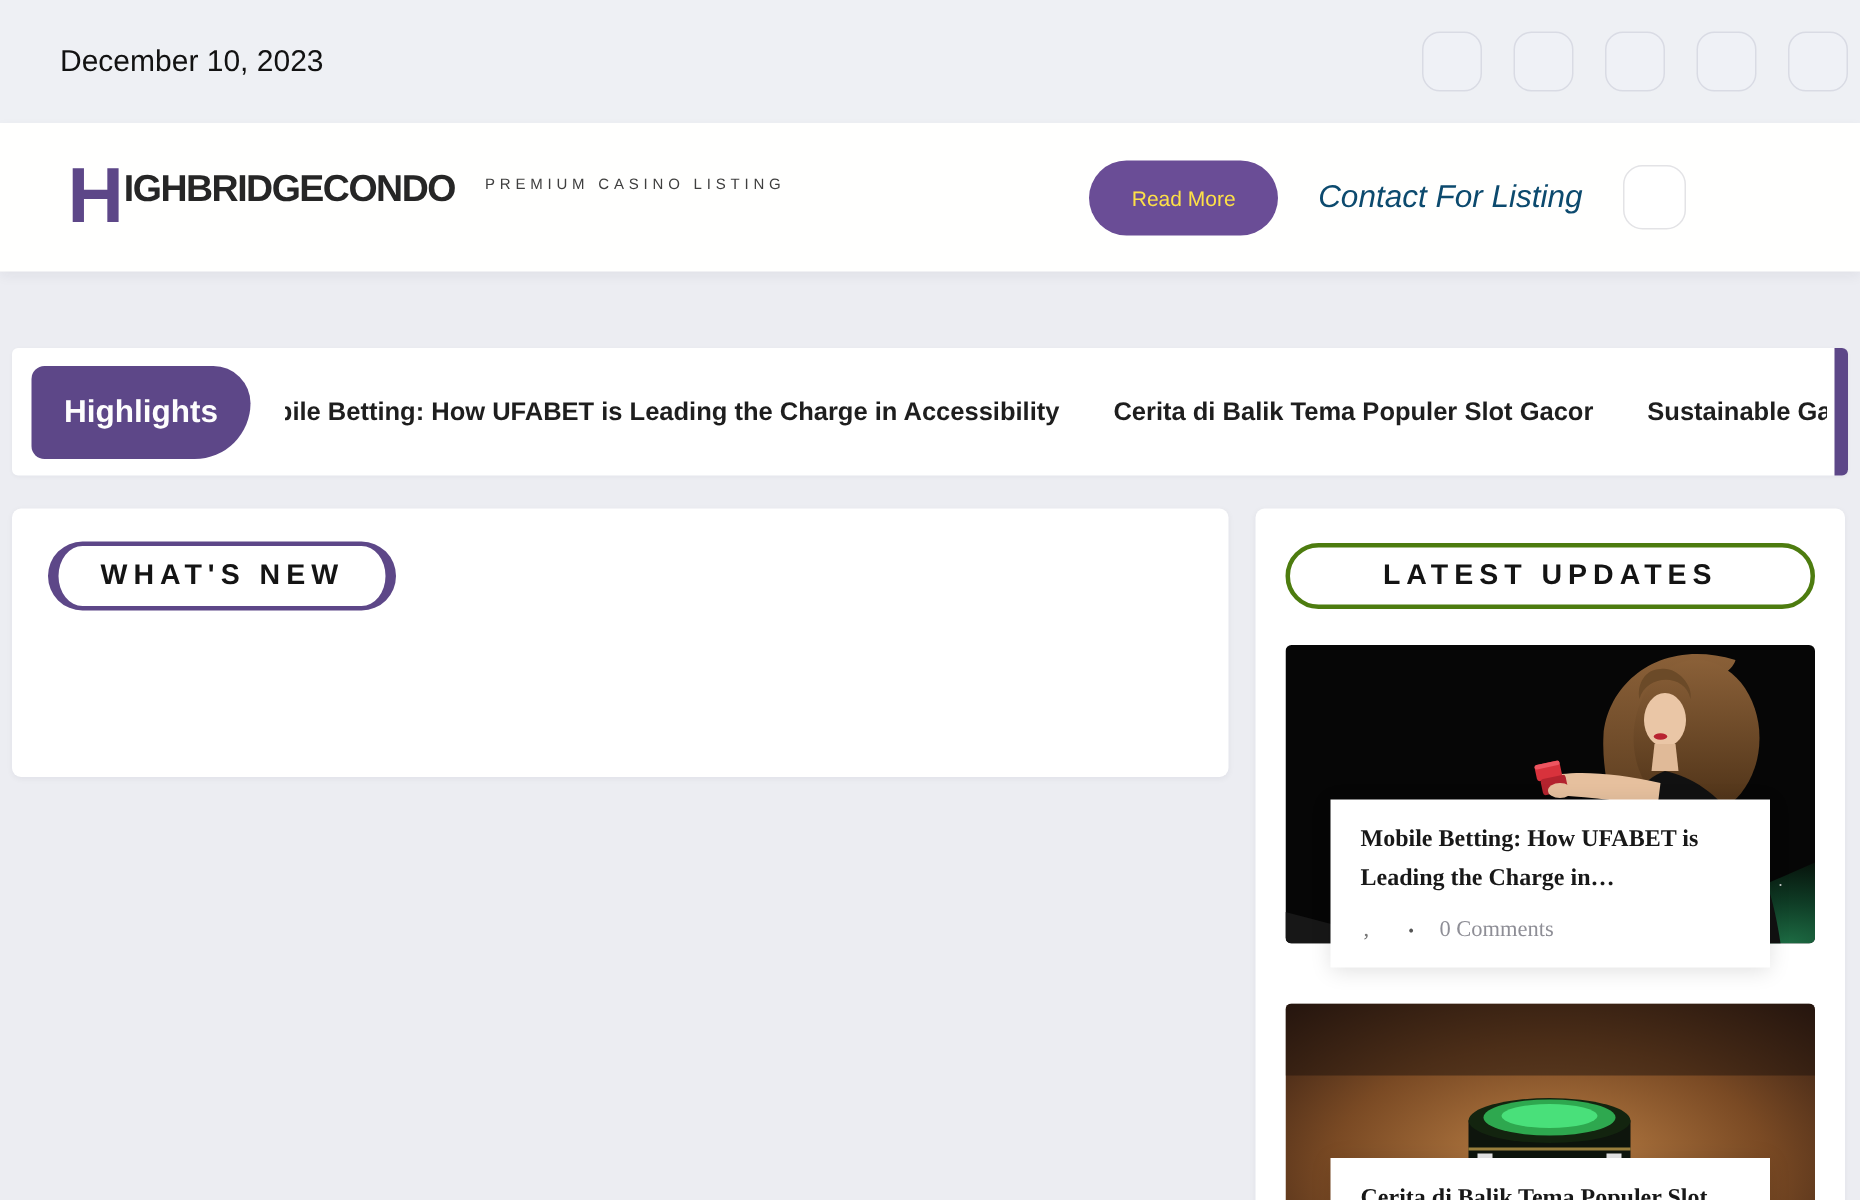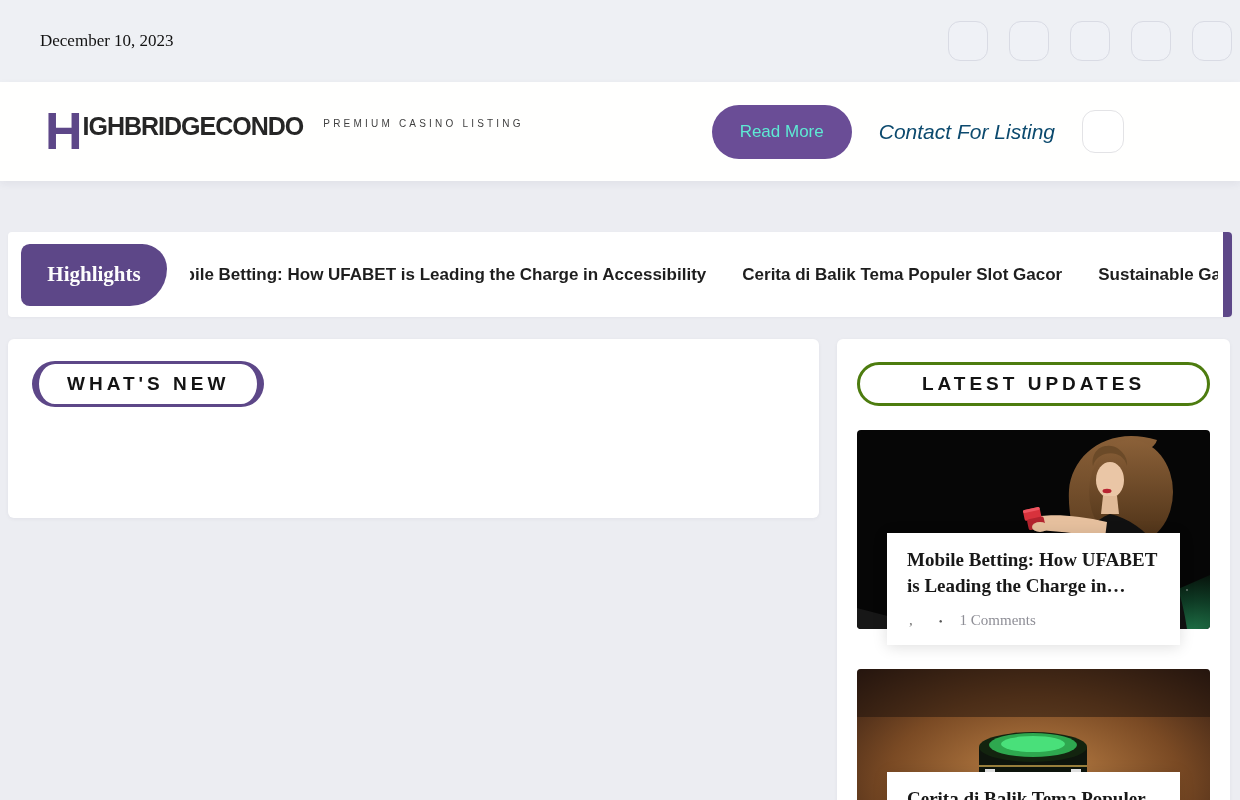--- a/index.html
+++ b/index.html
@@ -2,48 +2,48 @@
 <html><head>
 <meta charset="utf-8">
 <style>
   * { margin:0; padding:0; box-sizing:border-box; }
   html,body { width:1240px; height:800px; overflow:hidden; }
   body { background:#ecedf2; font-family:"Liberation Sans","DejaVu Sans",sans-serif; }
 
   
   .topbar { height:82px; background:#eef0f4; display:flex; align-items:center;
             justify-content:space-between; padding:0 8px 0 40px; }
-  .date { font-size:17px; color:#121212;font-family:Liberation Serif, serif; }
+  .date { font-size:20px; color:#121212; }
   .social { display:flex; gap:21px; }
   .social-sq { width:40px; height:40px; border:1px solid #d9dbe4; border-radius:12px;
                background:#eff1f6; }
 
   
   .header { height:99px; background:#fffffe; display:flex; align-items:center;
             justify-content:space-between; padding:0 116px 0 45px;
             box-shadow:0 3px 8px rgba(30,30,60,0.06); position:relative; z-index:2; }
   .logo { display:flex; align-items:flex-start; cursor:pointer; }
   .logo-h { font-size:52px; font-weight:800; color:#5d4788; line-height:0.82; letter-spacing:-2px; }
   .logo-txt { display:flex; flex-direction:row; margin-left:2px; padding-top:4px; }
   .logo-name { font-size:25px; font-weight:800; color:#262626; letter-spacing:-1px; line-height:1; }
   .logo-tag { font-size:10px; letter-spacing:3.2px; color:#3f3f3f; margin-top:4px;padding-left:20px; }
   .hdr-right { display:flex; align-items:center; gap:27px; }
-  .btn-readmore { background:#6a4d96; color:#5eead4; font-size:17px; border:none;
+  .btn-readmore { background:#6a4d96; color:#fde047; font-size:14px; border:none;
                   padding:17px 28px; border-radius:30px; cursor:pointer;
                   font-family:"Liberation Sans",sans-serif; }
   .contact-link { font-size:21px; color:#0c4a6e; cursor:pointer;font-style:italic; }
   .search-btn { width:42px; height:43px; border:1px solid #e3e3e6; border-radius:13px;
                 background:#fff; cursor:pointer; }
 
   
   .ticker-bar { margin:51px 8px 0; height:85px; background:#ffffff; border-radius:4px;
                 display:flex; align-items:center; position:relative; padding-left:13px;
                 box-shadow:0 1px 3px rgba(20,20,50,0.04); }
   .hl-badge { flex:none; width:146px; height:62px; background:#5d4788; color:#fdfdfd;
-              font-family:Liberation Serif, serif; font-weight:700;
+              font-family:Liberation Sans, sans-serif; font-weight:700;
               font-size:21px; display:flex; align-items:center; justify-content:center;
               border-radius:14px 40px 60px 14px; }
   .ticker-clip { flex:1; overflow:hidden; margin-left:23px; margin-right:14px; }
   .ticker-row { display:flex; gap:36px; white-space:nowrap; margin-left:-30px;
                 font-weight:700; font-size:17px; color:#1e1e1e; }
   .ticker-item { cursor:pointer; }
   .ticker-endbar { position:absolute; right:0; top:0; height:100%; width:9px;
                    background:#5d4788; border-radius:0 4px 4px 0; }
 
   
@@ -58,21 +58,21 @@
   
   .side-card { width:393px; padding:23px 20px 60px; }
   .pill-gray { height:44px; border:3px solid #4d7c0f; border-radius:22px;
                display:flex; align-items:center; justify-content:center;
                font-weight:800; font-size:19px; letter-spacing:4px; color:#141414; }
   .article { margin-top:24px; }
   .article .img { display:block; width:353px; height:199px; border-radius:4px; cursor:pointer; }
   .overlay { position:relative; margin:-96px 30px 0; background:#ffffff;
              padding:14px 20px 16px; box-shadow:0 2px 14px rgba(0,0,0,0.13); }
   .a-title { font-family:"Liberation Serif","DejaVu Serif",serif; font-weight:700;
-             font-size:19px; line-height:26px; color:#181818; cursor:pointer; }
+             font-size:16px; line-height:26px; color:#181818; cursor:pointer; }
   .a-meta { margin-top:13px; font-family:"Liberation Serif","DejaVu Serif",serif;
             font-size:15px; color:#8e8e8e; display:flex; align-items:center; }
   .m-comma { color:#777; padding-left:2px; }
   .m-bullet { color:#555; font-size:11px; margin-left:26px; }
   .m-comments { margin-left:17px; color:#8e8e96; cursor:pointer; }
 </style>
 </head>
 <body>
 
 <div class="topbar">
@@ -162,21 +162,21 @@
           <rect x="170" y="88" width="17" height="11" rx="2" fill="#b3232e"></rect>
           <rect x="168" y="78" width="17" height="3" rx="1.5" fill="#ee5560"></rect>
         </g>
         <ellipse cx="183" cy="97" rx="8" ry="5" fill="#e6c09e"></ellipse>
       </svg>
       <div class="overlay">
         <div class="a-title">Mobile Betting: How UFABET is Leading the Charge in…</div>
         <div class="a-meta">
           <span class="m-comma">,</span>
           <span class="m-bullet">•</span>
-          <span class="m-comments">1 Comments</span>
+          <span class="m-comments">0 Comments</span>
         </div>
       </div>
     </div>
 
     <div class="article">
       <svg class="img" viewBox="0 0 353 199" role="img">
         <defs>
           <radialGradient id="warmG" cx="0.5" cy="0.55" r="0.75">
             <stop offset="0" stop-color="#c08448"></stop>
               <stop offset="0.55" stop-color="#7a4a24"></stop>

